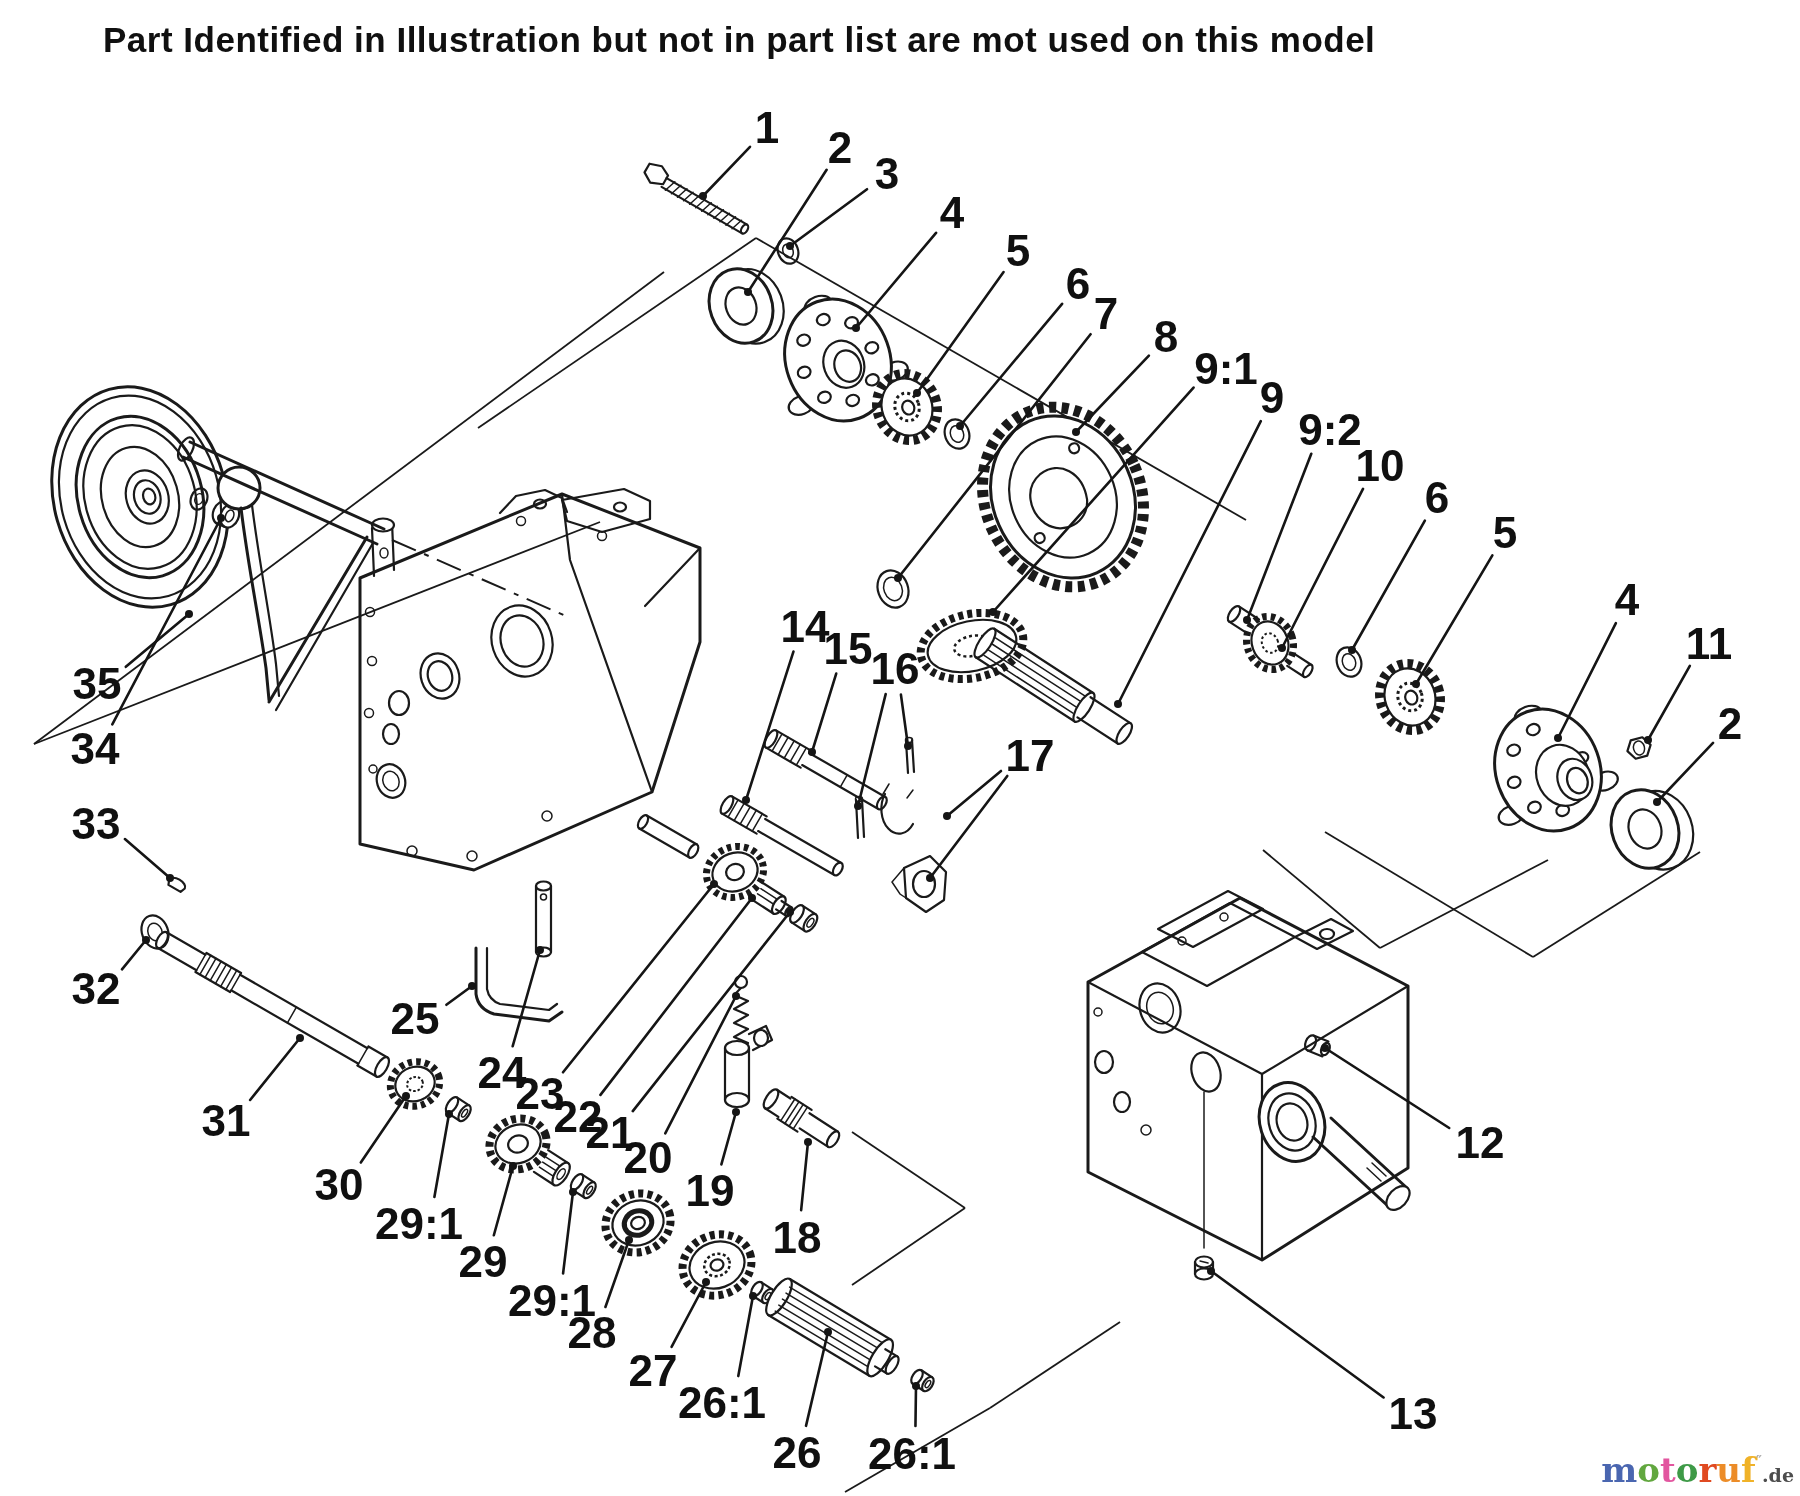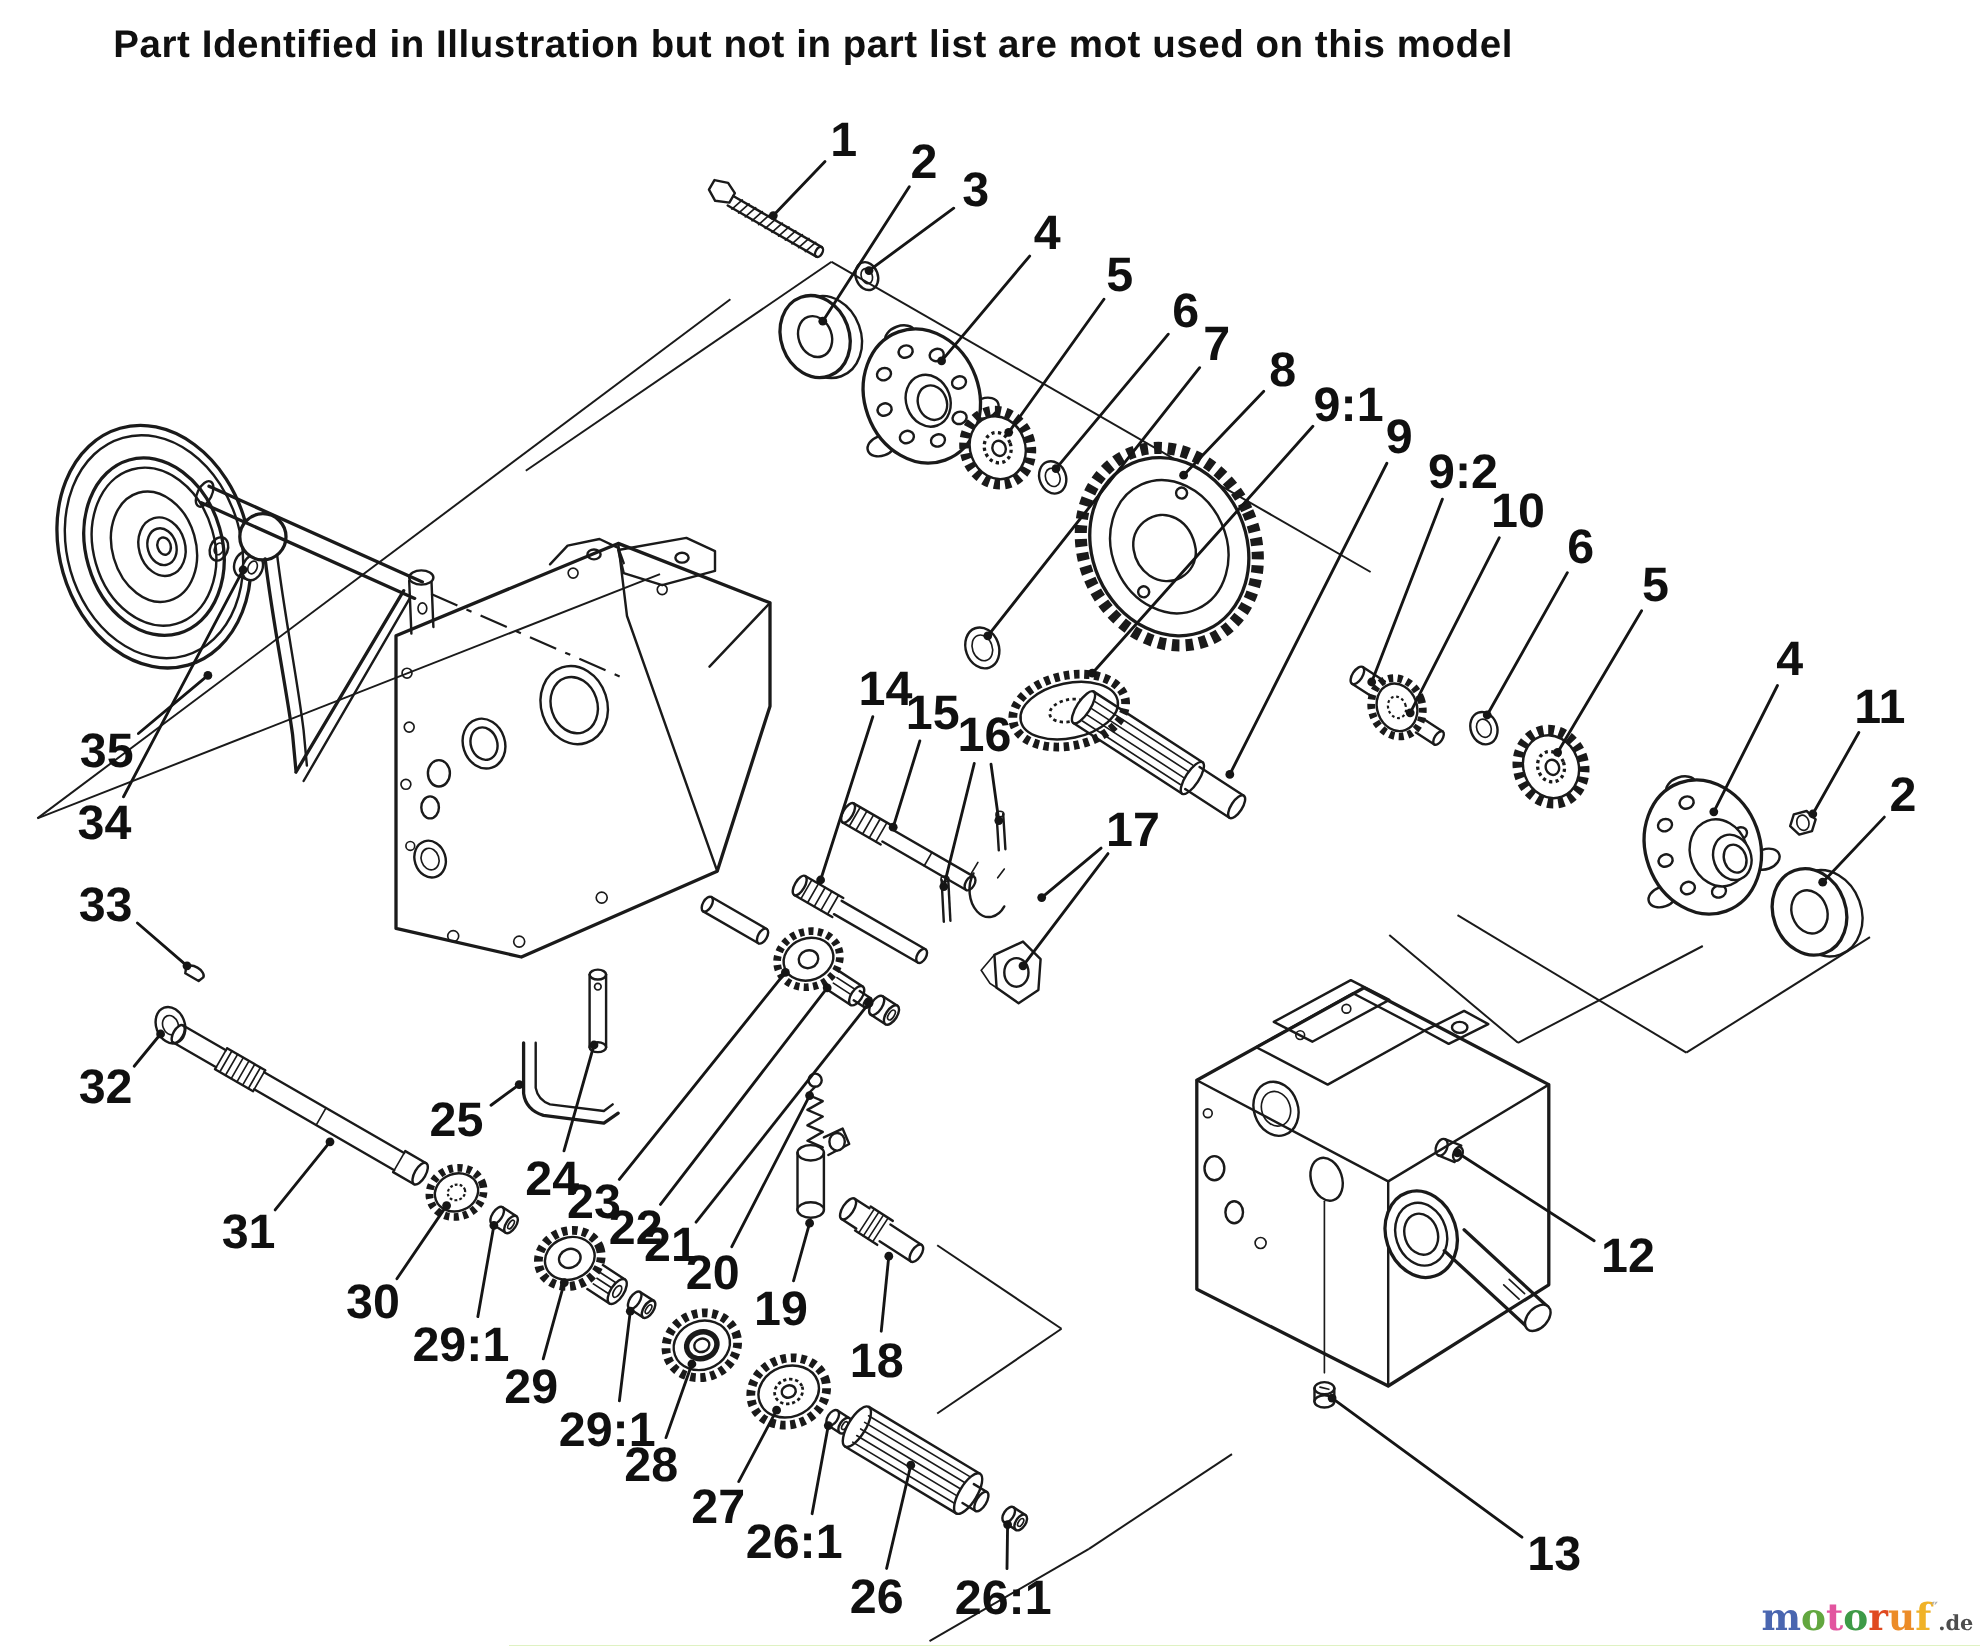--- a/index.html
+++ b/index.html
@@ -1,16 +1,16 @@
 <!DOCTYPE html>
 <html><head>
 <meta charset="utf-8">
 <style>
   html,body{margin:0;padding:0;background:#fff;}
-  .stage{position:relative;width:1800px;height:1496px;background:#84cc16;overflow:hidden;}
+  .stage{position:relative;width:1800px;height:1496px;background:#5eead4;overflow:hidden;}
   svg{display:block;width:1800px;height:1496px;}
   .title-text{font-family:"Liberation Sans",sans-serif;font-weight:bold;font-size:35px;fill:#101010;letter-spacing:.5px;}
   .part-label{font-family:"Liberation Sans",sans-serif;font-weight:bold;font-size:44px;fill:#101010;}
   .ln{fill:none;stroke:#1a1a1a;stroke-width:3;stroke-linecap:round;stroke-linejoin:round;}
   .ln2{fill:none;stroke:#1a1a1a;stroke-width:2.2;stroke-linecap:round;stroke-linejoin:round;}
   .ln15{fill:none;stroke:#1a1a1a;stroke-width:1.5;stroke-linecap:round;}
   .wf{fill:#ffffff;stroke:#1a1a1a;stroke-width:3;stroke-linejoin:round;}
   .wf2{fill:#ffffff;stroke:#1a1a1a;stroke-width:2.2;stroke-linejoin:round;}
   .thin{fill:none;stroke:#1a1a1a;stroke-width:1.8;}
   .dashdot{fill:none;stroke:#1a1a1a;stroke-width:2;stroke-dasharray:26 9 5 9;}

